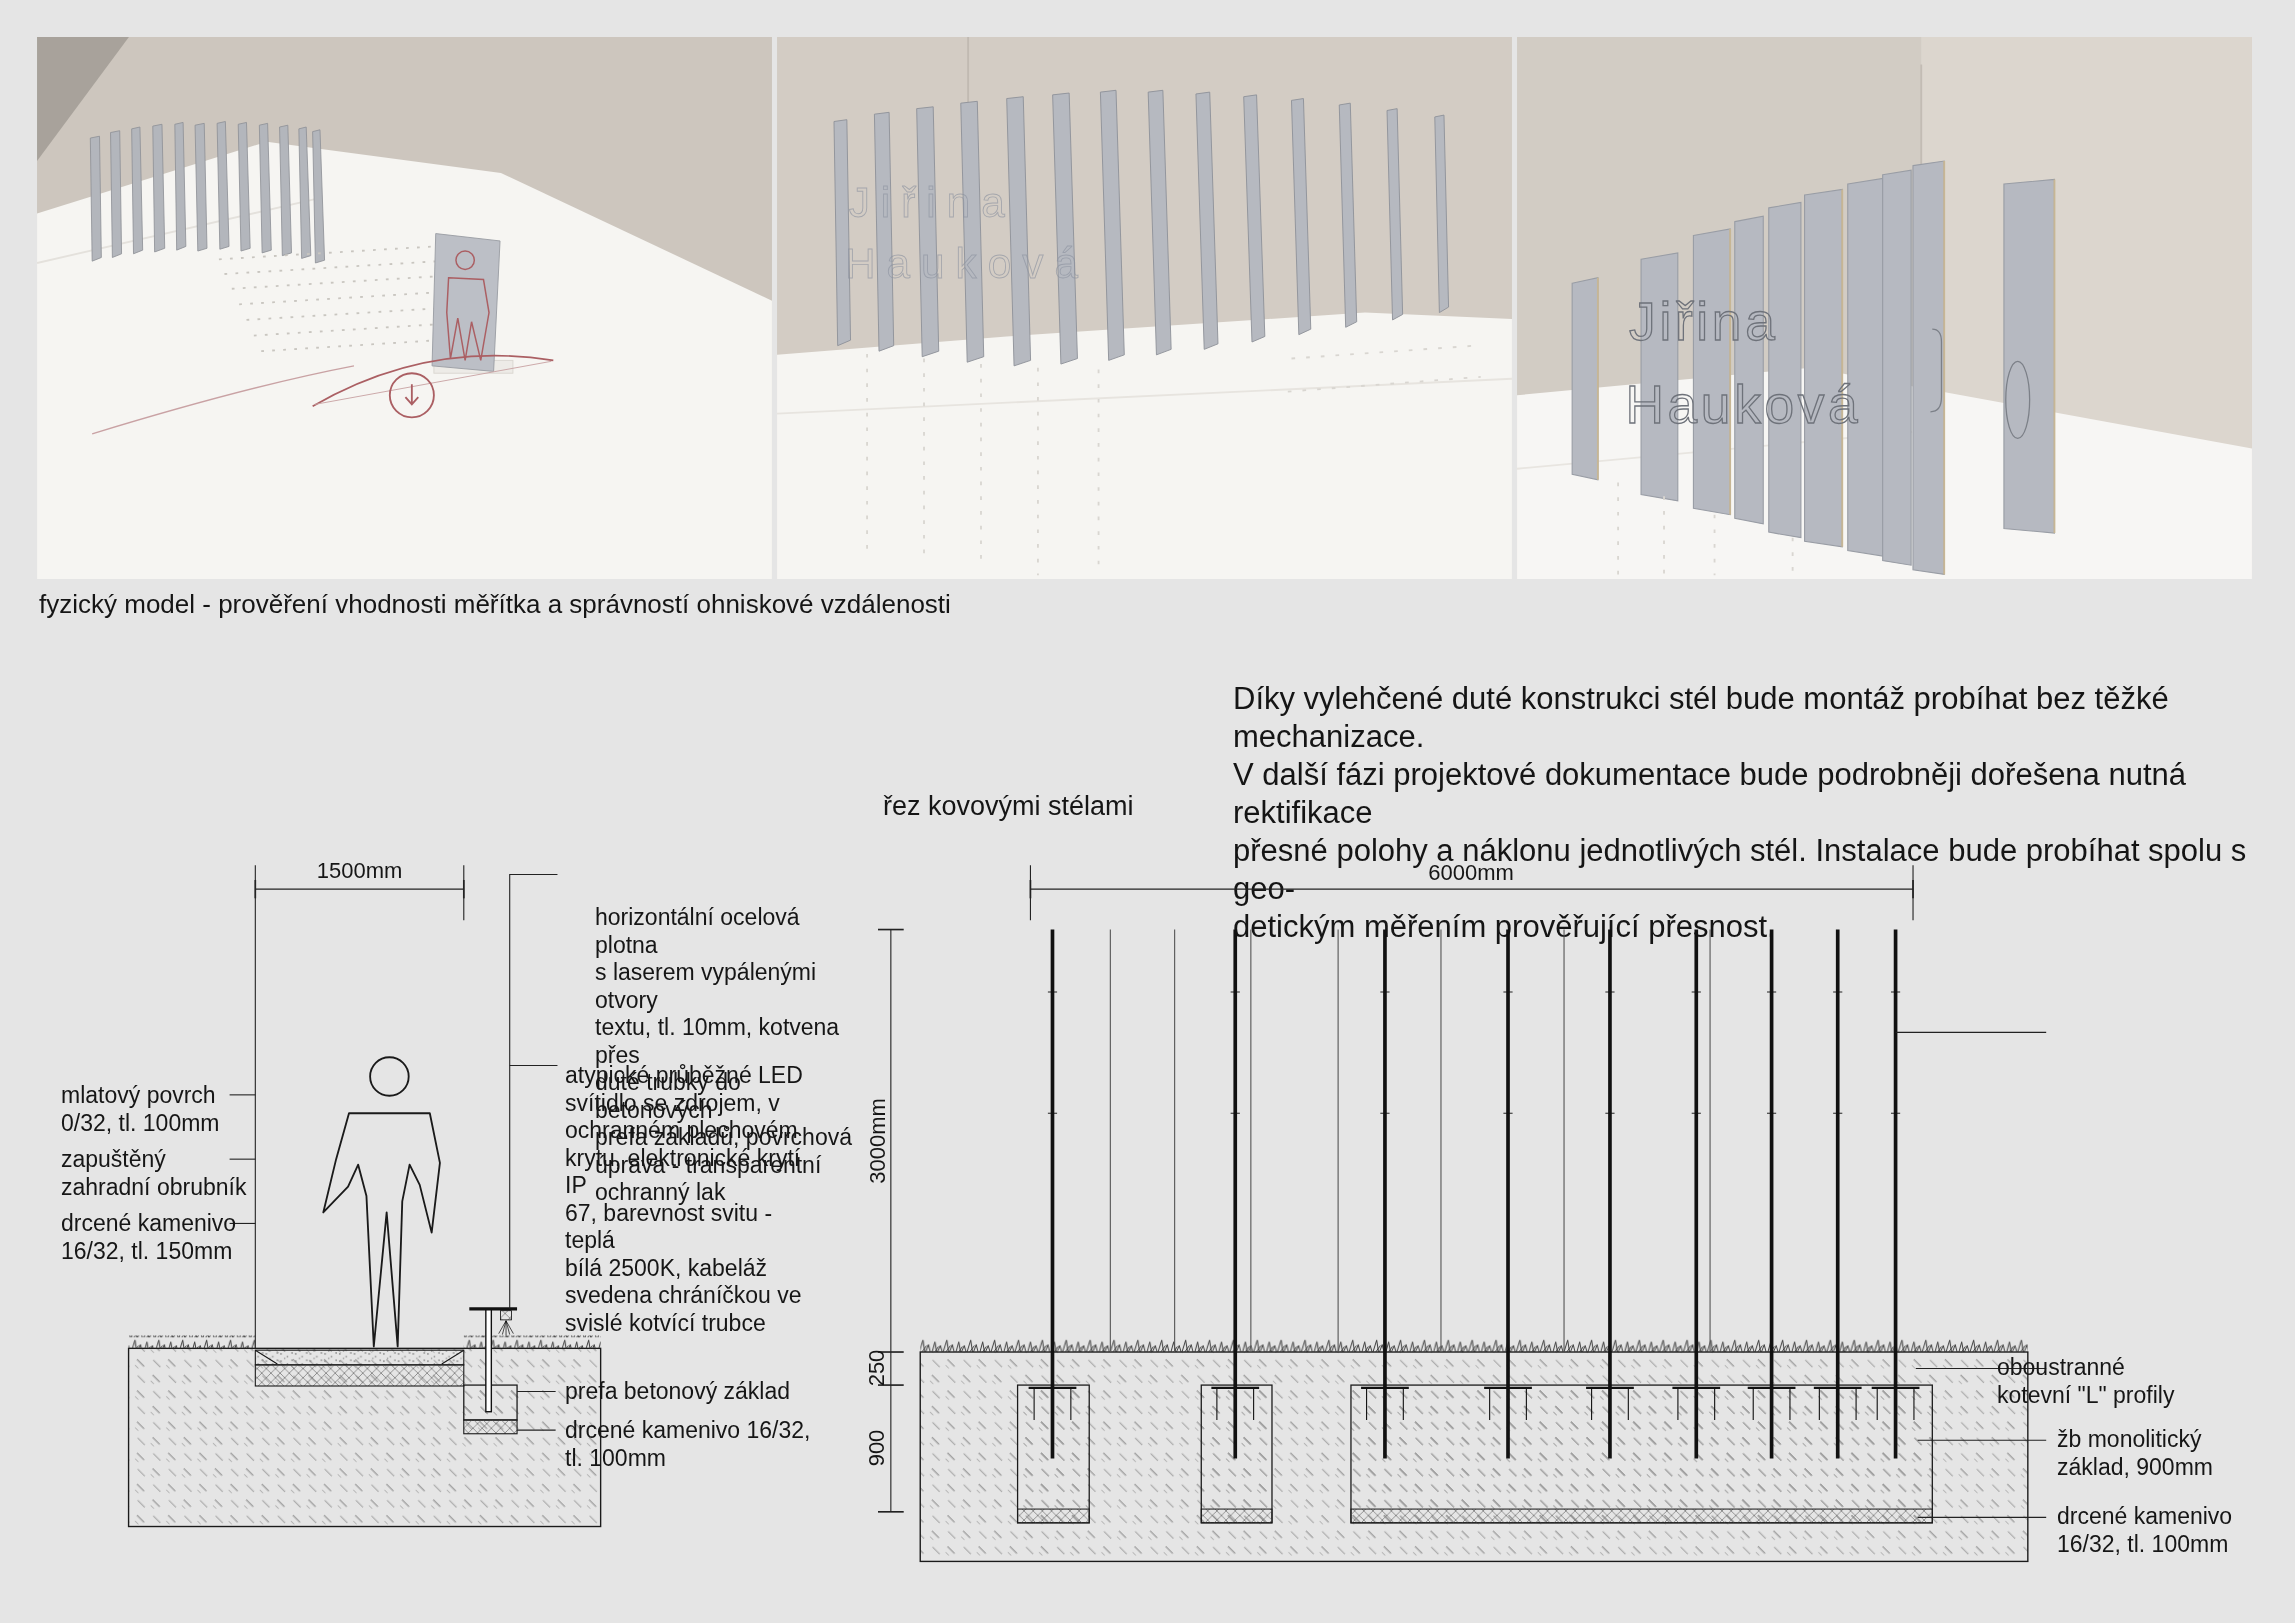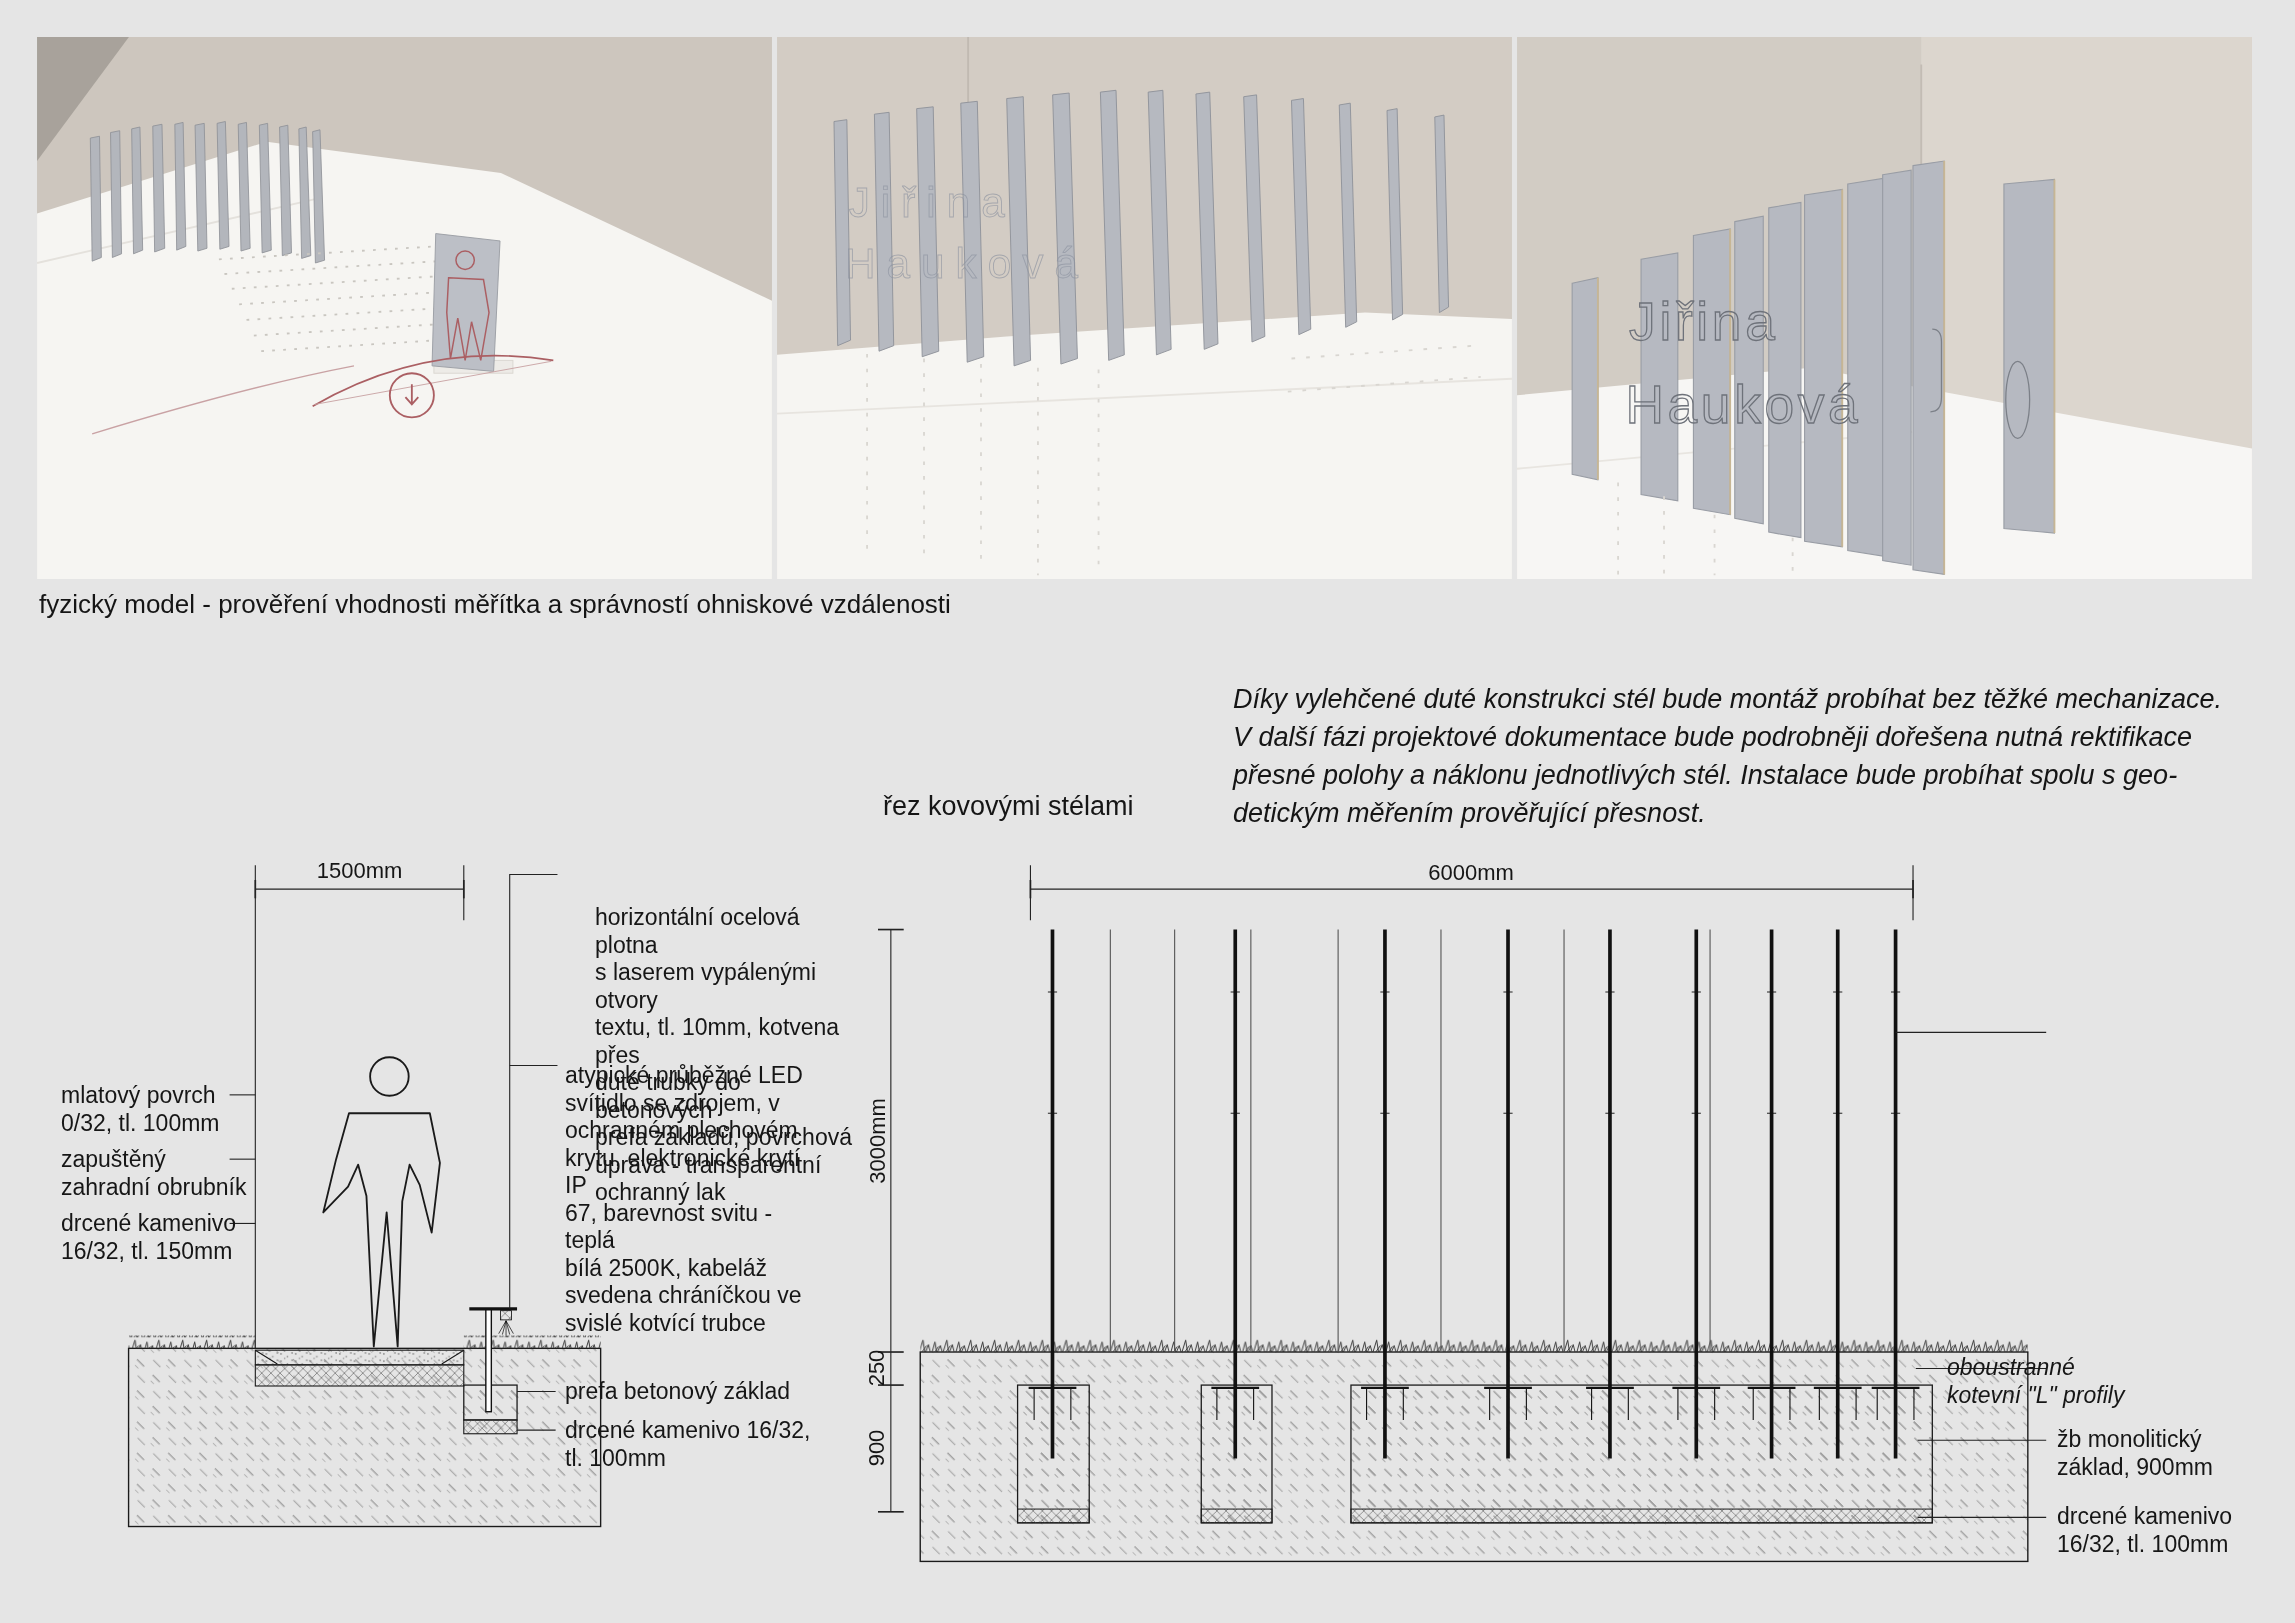--- a/index.html
+++ b/index.html
@@ -1,22 +1,22 @@
 <!DOCTYPE html>
 <html style="font-size:14.7px"><head>
 <meta charset="utf-8">
 <style>
   html,body{margin:0;padding:0;background:#fff;}
   .page{position:relative;width:2296px;height:1624px;background:#e5e5e5;
         font-family:"Liberation Sans", sans-serif;color:#1b1b1b;overflow:hidden;}
   .photo{position:absolute;top:37px;height:542px;width:735px;overflow:hidden;}
   .photo svg{display:block;}
   .caption{position:absolute;left:39px;top:589px;font-size:26px;color:#151515;}
-  .para{position:absolute;left:1233px;top:680px;width:1042px;font-size:27px;line-height:38px;
-        color:#151515;white-space:pre-line;font-style:italic;}
+  .para{position:absolute;left:1233px;top:680px;width:1042px;font-size:31px;line-height:38px;
+        color:#151515;white-space:pre-line;}
   .sec-title{position:absolute;top:791px;font-size:27px;color:#151515;}
   .note{position:absolute;font-size:23px;line-height:27.5px;color:#161616;white-space:pre-line;}
   .dim-label{position:absolute;font-size:22px;color:#161616;text-align:center;}
   .rot{transform:rotate(-90deg);transform-origin:center center;}
   .draw-layer{position:absolute;left:0;top:0;}
 </style>
 </head>
 <body>
 
 <div class="page">
@@ -320,21 +320,21 @@
 krytu, elektronické krytí IP
 67, barevnost svitu - teplá
 bílá 2500K, kabeláž
 svedena chráníčkou ve
 svislé kotvící trubce</div>
   <div class="note" style="left:565px;top:1378px;width:275px;">prefa betonový základ</div>
   <div class="note" style="left:565px;top:1417px;width:275px;">drcené kamenivo 16/32,
 tl. 100mm</div>
   <div class="dim-label" style="left:286px;top:858px;width:147px;">1500mm</div>
 
-  <div class="note" style="left:1947px;top:1354px;width:230px;font-style:italic;">oboustranné
+  <div class="note" style="left:1997px;top:1354px;width:230px;">oboustranné
 kotevní "L" profily</div>
   <div class="note" style="left:2057px;top:1426px;width:230px;">žb monolitický
 základ, 900mm</div>
   <div class="note" style="left:2057px;top:1503px;width:230px;">drcené kamenivo
 16/32, tl. 100mm</div>
   <div class="dim-label" style="left:1379px;top:860px;width:184px;">6000mm</div>
   <div class="dim-label rot" style="left:804px;top:1128px;width:147px;">3000mm</div>
   <div class="dim-label rot" style="left:831px;top:1355px;width:92px;">250</div>
   <div class="dim-label rot" style="left:831px;top:1435px;width:92px;">900</div>
 

